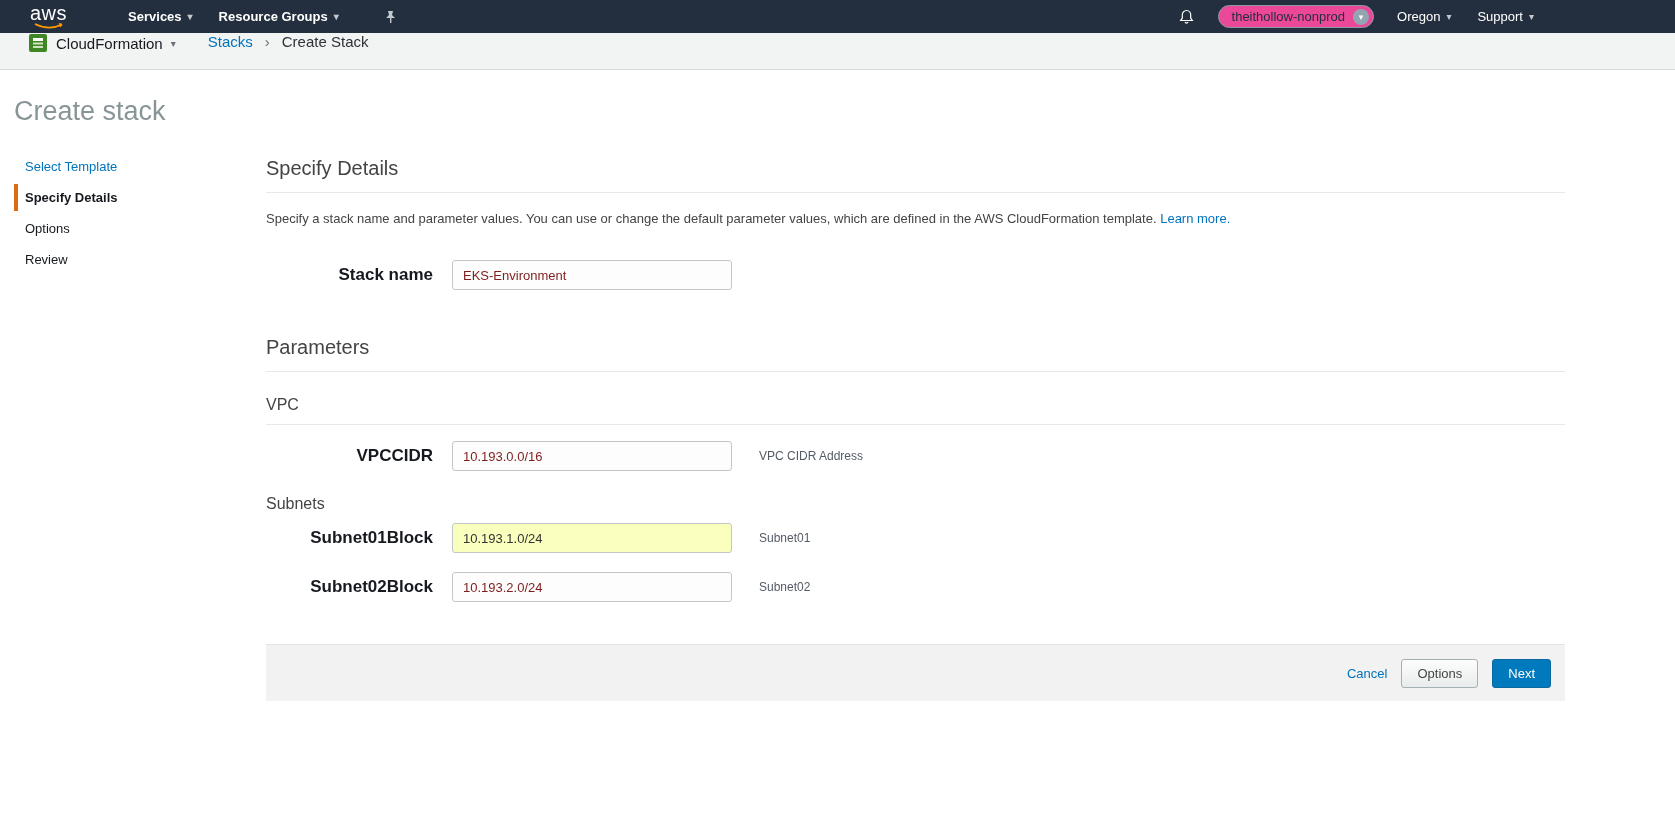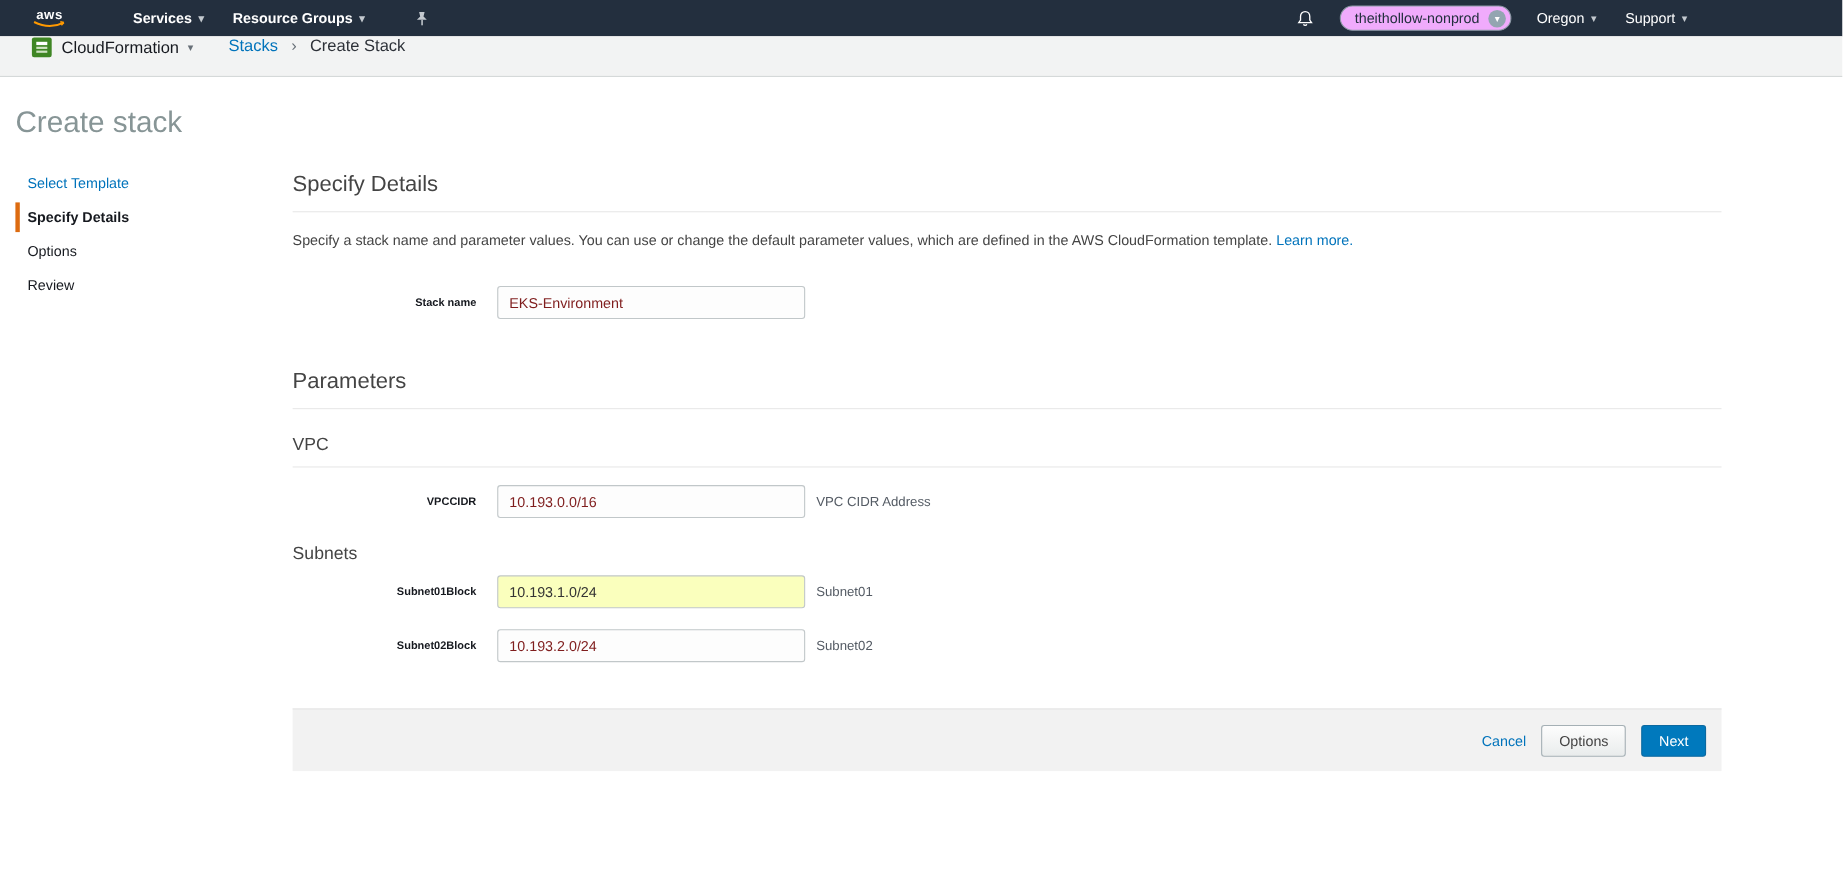--- a/index.html
+++ b/index.html
@@ -20,34 +20,34 @@
     align-items: center;
     color: #ffffff;
     font-size: 13px;
     padding-left: 30px;
     padding-right: 128px;
   }
   .aws-logo {
     display: flex; flex-direction: column; align-items: center;
     margin-right: 48px; cursor: pointer; line-height: 1;
   }
-  .aws-logo .aws-word { font-weight: bold; font-size: 12px; letter-spacing: .5px; }
+  .aws-logo .aws-word { font-weight: normal; font-size: 20px; letter-spacing: .5px; }
   .navitem {
     display: flex; align-items: center; gap: 6px;
     padding: 0 13px; height: 100%;
     cursor: pointer; white-space: nowrap; font-weight: bold;
   }
   .navitem.plain { font-weight: normal; }
   .caret { font-size: 10px; color: #c3c9cf; }
   .pin-wrap { margin-left: 22px; padding: 0 10px; display:flex; align-items:center; cursor:pointer; }
   .spacer { flex: 1; }
   .bell-wrap { padding: 0 14px; display:flex; align-items:center; cursor:pointer; }
   .account-pill {
     display: flex; align-items: center; gap: 8px;
-    background: #f0abfc;
+    background: #ec4899;
     border: 1px solid #8c9aa5;
     border-radius: 12px;
     height: 23px;
     padding: 0 4px 0 13px;
     color: #232f3e;
     font-size: 13px;
     margin: 0 10px;
     cursor: pointer;
   }
   .account-pill .pill-caret {
@@ -101,35 +101,35 @@
   .desc {
     font-size: 13px; color: #444;
     margin: 18px 0 34px;
   }
   .desc a { color: #0073bb; text-decoration: none; cursor: pointer; }
 
   .field-row { display: flex; align-items: center; margin: 0 0 19px 0; }
   .field-label {
     width: 167px; flex: 0 0 167px;
     text-align: right;
-    font-size: 10px; font-weight: bold; color: #16191f;
+    font-size: 17px; font-weight: bold; color: #16191f;
   }
   .field-row input[type="text"] {
     margin-left: 19px;
     width: 280px; height: 30px;
     border: 1px solid #c1c7c9;
     border-radius: 3px;
     padding: 0 10px;
     font-family: "Liberation Sans", sans-serif;
     font-size: 13px;
     color: #7f1d1d;
     background: #fdfdfd;
   }
   .field-row input[type="text"].hl { background: #faffbd; color: #333; }
-  .field-desc { margin-left: 10px; font-size: 12px; color: #545b64; }
+  .field-desc { margin-left: 27px; font-size: 12px; color: #545b64; }
 
   .stack-row { margin: 0 0 46px 0; }
   .params-gap { margin-top: 10px; }
   .vpc-row { margin-top: 16px; margin-bottom: 0; }
   .subnets-head { margin-top: 34px; margin-bottom: 16px; }
 
   
   .footer {
     margin-top: 42px;
     background: #f2f2f2;

